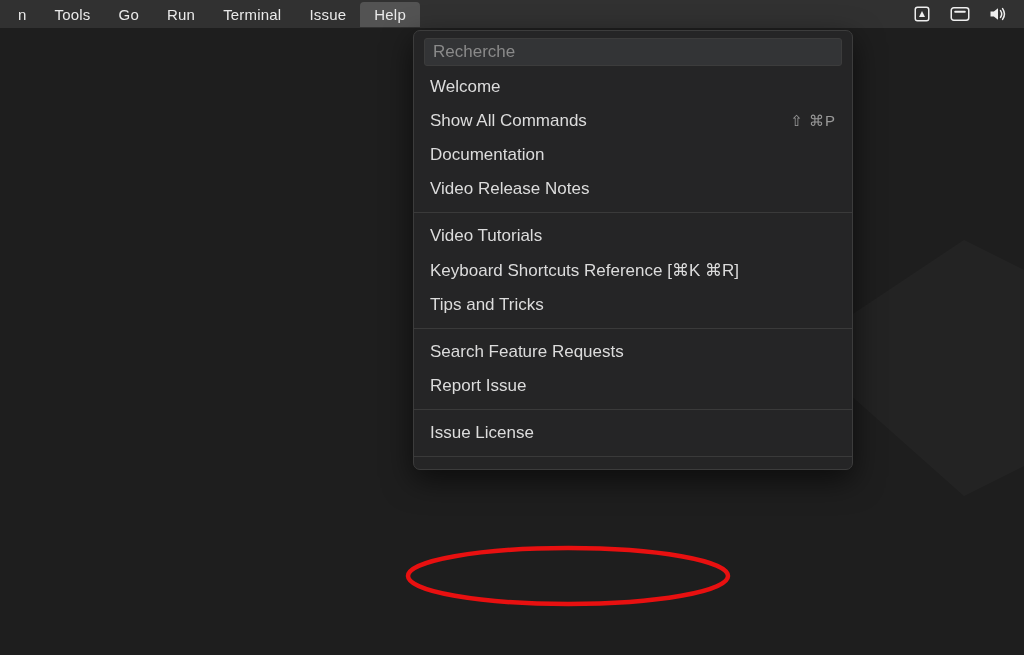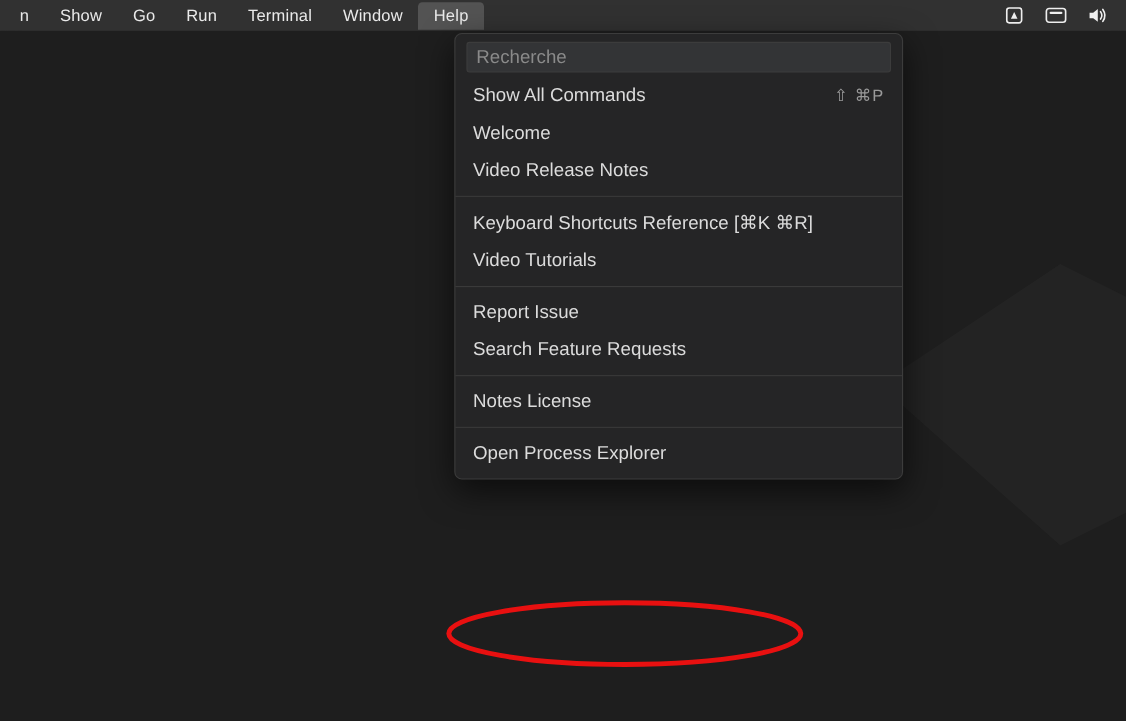--- a/index.html
+++ b/index.html
@@ -91,21 +91,21 @@
     }
     .file-item {
       padding: 7px 0 7px 0;
       white-space: nowrap;
       overflow: hidden;
     }
     .dropdown {
       position: absolute;
       top: 30px;
       left: 413px;
-      width: 408px;
+      width: 440px;
       background: #252526;
       border: 1px solid #3c3c3c;
       border-radius: 7px;
       box-shadow: 0 10px 30px rgba(0,0,0,0.6);
       z-index: 10;
       padding-bottom: 6px;
     }
     .dropdown-search {
       padding: 7px 10px 4px 10px;
     }
@@ -153,25 +153,25 @@
       position: absolute;
       pointer-events: none;
       z-index: 20;
     }
   </style>
 </head>
 <body>
 
 <div class="menubar">
   <div class="menu-item">n</div>
-  <div class="menu-item">Show</div>
+  <div class="menu-item">Tools</div>
   <div class="menu-item">Go</div>
   <div class="menu-item">Run</div>
   <div class="menu-item">Terminal</div>
-  <div class="menu-item">Window</div>
+  <div class="menu-item">Issue</div>
   <div class="menu-item active">Help</div>
   <div class="menubar-right">
     <span class="tray-icon">
       <svg width="18" height="18" viewBox="0 0 24 24" fill="none" stroke="#eee" stroke-width="2">
         <rect x="3" y="3" width="18" height="18" rx="3"></rect>
         <path d="M8 16 L12 8 L16 16 Z" fill="#eee" stroke="none"></path>
       </svg>
     </span>
     <span class="tray-icon">
       <svg width="20" height="16" viewBox="0 0 24 18" fill="none" stroke="#eee" stroke-width="1.8">
@@ -207,56 +207,59 @@
     <path d="M75 10 L95 20 L95 80 L75 90 L30 50 L10 65 L5 60 L25 45 L5 30 L10 25 L30 40 Z" fill="#666"></path>
   </svg>
 </div>
 
 <div class="dropdown">
   <div class="dropdown-search">
     <input type="text" placeholder="Recherche" style="">
   </div>
 
   <div class="dropdown-item">
+    <span>Welcome</span>
+  </div>
+  <div class="dropdown-item">
     <span>Show All Commands</span>
     <span class="shortcut">⇧ ⌘P</span>
   </div>
   <div class="dropdown-item">
-    <span>Welcome</span>
+    <span>Documentation</span>
   </div>
   <div class="dropdown-item">
     <span>Video Release Notes</span>
   </div>
 
   <hr class="dropdown-sep">
 
   <div class="dropdown-item">
+    <span>Video Tutorials</span>
+  </div>
+  <div class="dropdown-item">
     <span>Keyboard Shortcuts Reference [⌘K ⌘R]</span>
   </div>
   <div class="dropdown-item">
-    <span>Video Tutorials</span>
-  </div>
-
-  <hr class="dropdown-sep">
-
+    <span>Tips and Tricks</span>
+  </div>
+
+  <hr class="dropdown-sep">
+
+  <div class="dropdown-item">
+    <span>Search Feature Requests</span>
+  </div>
   <div class="dropdown-item">
     <span>Report Issue</span>
   </div>
-  <div class="dropdown-item">
-    <span>Search Feature Requests</span>
-  </div>
-
-  <hr class="dropdown-sep">
-
-  <div class="dropdown-item">
-    <span>Notes License</span>
-  </div>
-
-  <hr class="dropdown-sep">
-
-  <div class="dropdown-item">
-    <span>Open Process Explorer</span>
-  </div>
+
+  <hr class="dropdown-sep">
+
+  <div class="dropdown-item">
+    <span>Issue License</span>
+  </div>
+
+  <hr class="dropdown-sep">
+
 </div>
 
 <svg class="annotation" style="left:398px; top:542px; width:340px; height:68px;" viewBox="0 0 340 68">
   <ellipse cx="170" cy="34" rx="160" ry="28" fill="none" stroke="#e81010" stroke-width="4.5"></ellipse>
 </svg>
 
 </body></html>

